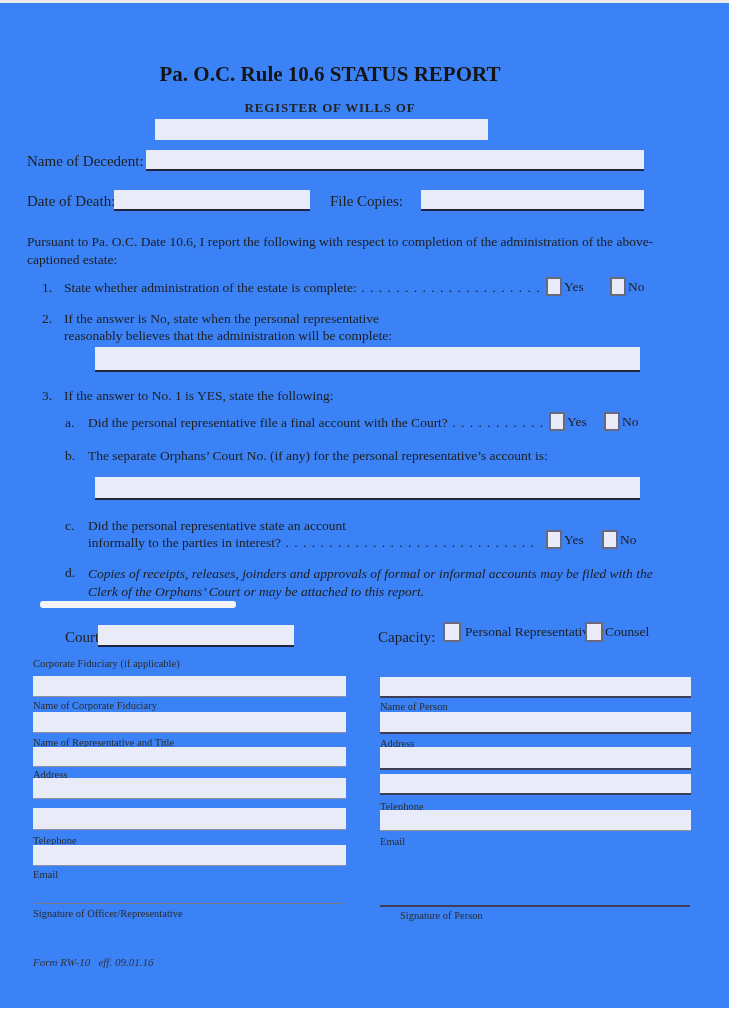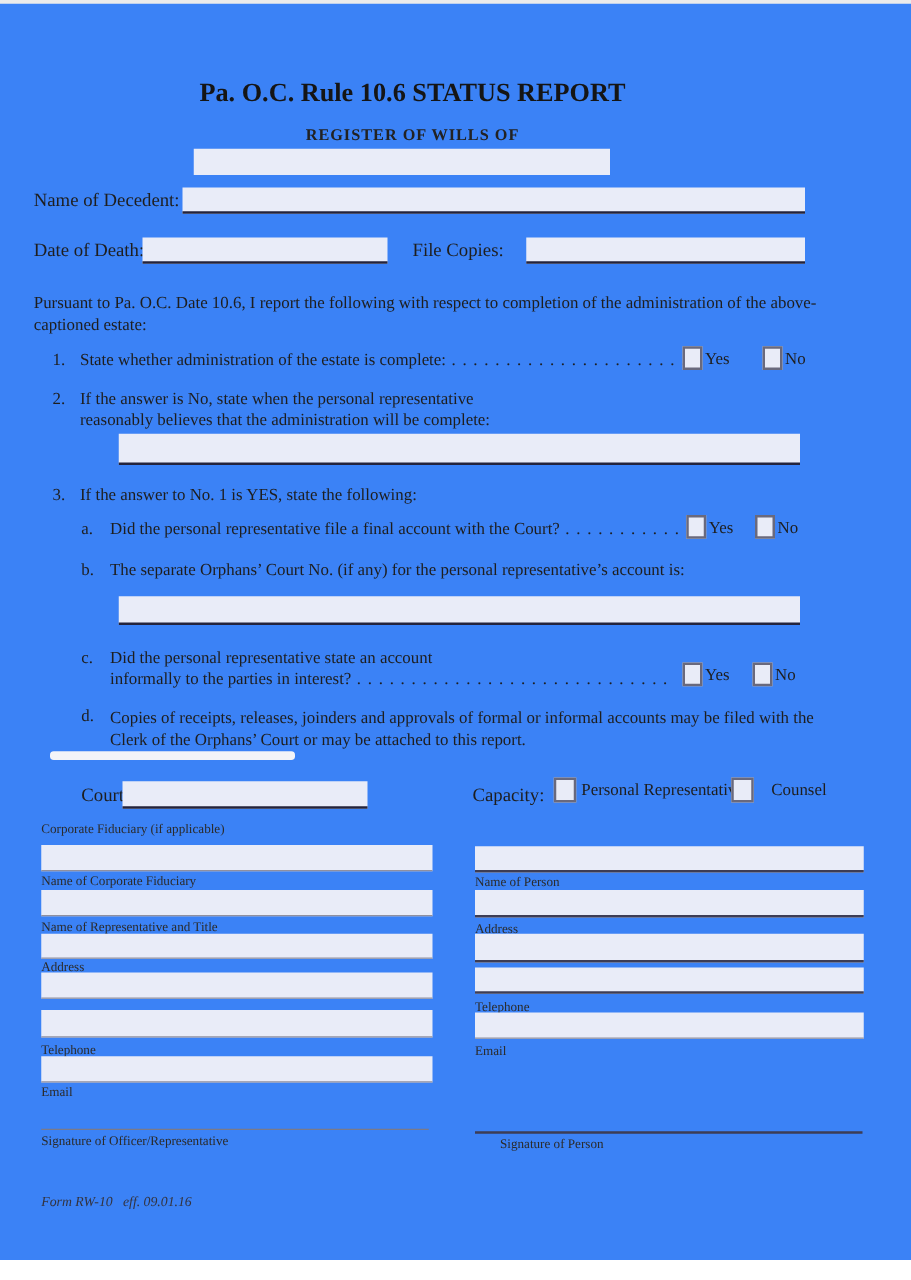--- a/index.html
+++ b/index.html
@@ -12,21 +12,21 @@
             font-size:13px;font-weight:bold;letter-spacing:0.8px;color:#222;}
   .lbl{position:absolute;font-size:15px;white-space:nowrap;}
   .field{position:absolute;background:#e9ecf8;border:0;outline:none;margin:0;
          font-family:"Liberation Serif",serif;font-size:13.5px;color:#111;
          padding:0 3px;box-sizing:border-box;border-radius:0;}
   .dark-line{border-bottom:2px solid #23233c;}
   .gray-line{border-bottom:1px solid #90909f;}
   .navy-line{border-bottom:2px solid #3d3d55;}
   .qnum{position:absolute;font-size:13.5px;}
   .qtext{position:absolute;font-size:13.5px;white-space:nowrap;overflow:hidden;}
-  .wraptext{position:absolute;font-size:13.5px;line-height:18px;}
+  .wraptext{position:absolute;font-size:13.5px;line-height:18px;font-style:italic;}
   .intro{position:absolute;left:27px;top:233px;width:655px;font-size:13.5px;line-height:17.5px;}
   .dots{letter-spacing:1px;}
   .yn{position:absolute;display:flex;align-items:center;gap:2px;font-size:13.5px;}
   .cb{display:inline-block;width:16px;height:19px;background:#e9ecf8;
       border:2px solid #69697d;box-sizing:border-box;}
   .cb.big{width:18px;height:20px;}
   .small-lbl{position:absolute;font-size:10.5px;color:#2b2b2b;white-space:nowrap;}
   .col-field{height:21px;}
   .sig-line{position:absolute;height:0;border-top:1px solid #7a7a8a;}
   .sig-line.dark{border-top:2px solid #3d3d55;}
@@ -112,21 +112,21 @@
   <div class="faint-strip" style="left:40px;top:601px;width:196px;height:7px"></div>
 
   <div class="lbl" style="left:65px;top:629px">Court</div>
   <input class="field dark-line" style="left: 98px; top: 625px; width: 196px; height: 22px;" value="">
 
   <div class="lbl" style="left:378px;top:629px">Capacity:</div>
   <div class="yn" style="left:443px;top:622px;gap:4px">
     <span class="cb big"></span>
     <span>Personal Representative</span>
   </div>
-  <div class="yn" style="left:585px;top:622px;gap:14px">
+  <div class="yn" style="left:585px;top:622px;gap:2px">
     <span class="cb big"></span>
     <span>Counsel</span>
   </div>
 
   <div class="small-lbl" style="left:33px;top:658px">Corporate Fiduciary (if applicable)</div>
 
   <input class="field col-field gray-line" style="left: 33px; top: 676px; width: 313px;" value="">
   <div class="small-lbl" style="left:33px;top:700px">Name of Corporate Fiduciary</div>
 
   <input class="field col-field gray-line" style="left: 33px; top: 712px; width: 313px;" value="">

